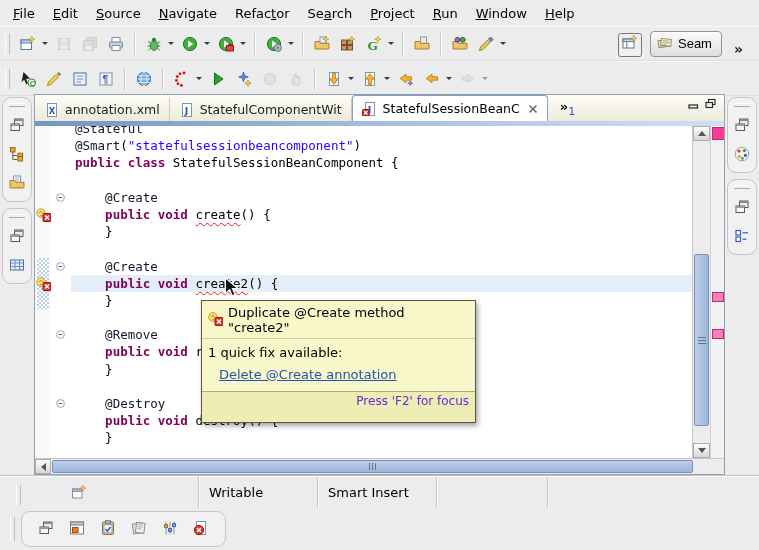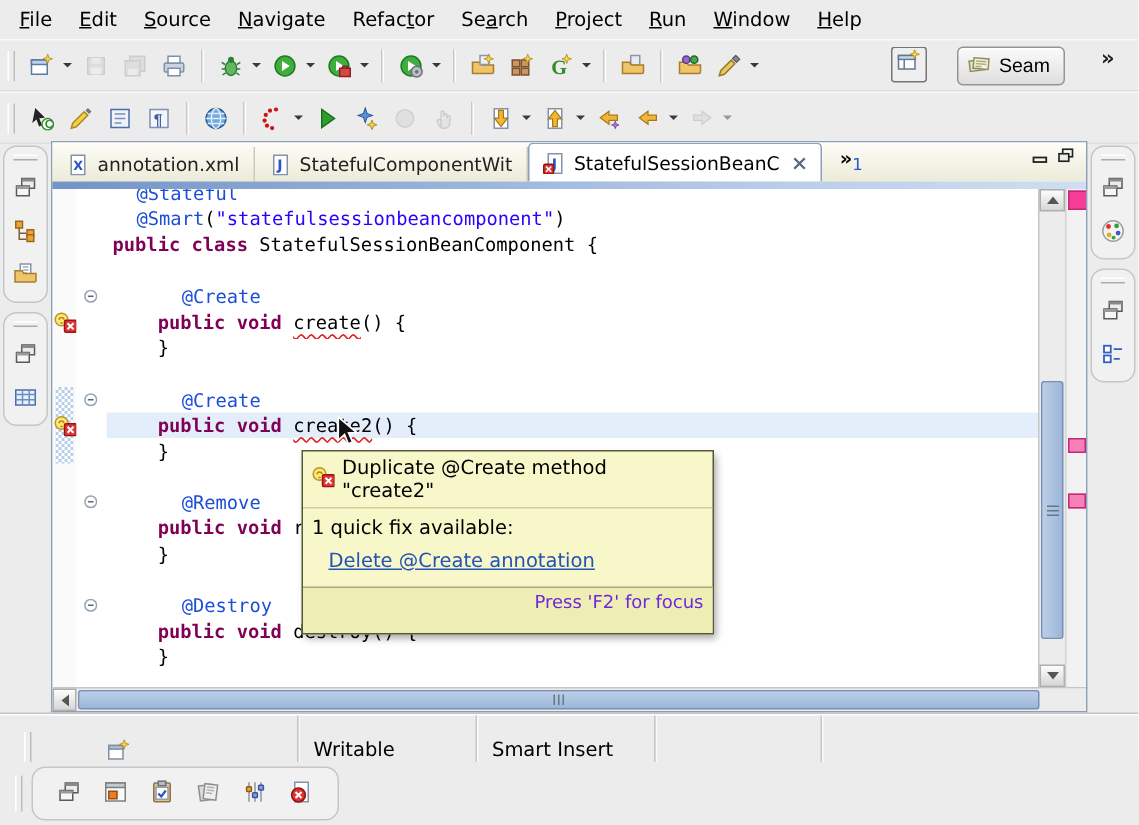--- a/index.html
+++ b/index.html
@@ -19,21 +19,21 @@
   .thandle{width:3px;height:20px;border-left:1px solid #ffffff;border-right:1px solid #bdbdbd;margin:0 5px 0 3px;}
   .tgroup{display:flex;align-items:center;}
   .gsep{width:1px;height:22px;background:#c9c9c9;border-right:1px solid #fdfdfd;margin:0 5px;}
   .tbtn{width:24px;height:24px;display:inline-flex;align-items:center;justify-content:center;
         background:transparent;border:1px solid transparent;padding:0;margin:0 1px;}
   .tbtn .ic{display:flex;}
   .tbtn.dis{opacity:.4;filter:grayscale(1);}
   .dd{width:0;height:0;border-left:3px solid transparent;border-right:3px solid transparent;
       border-top:3px solid #3a3a3a;margin:0 3px 0 1px;align-self:center;}
   .dd.dis{border-top-color:#9a9a9a;}
-  .persp-area{margin-left:auto;display:flex;align-items:flex-start;gap:20px;padding-right:12px;}
+  .persp-area{margin-left:auto;display:flex;align-items:flex-end;gap:8px;padding-right:12px;}
   .persp-open{width:24px;height:24px;display:flex;align-items:center;justify-content:center;}
   .persp-btn{display:flex;align-items:center;gap:5px;
              background:linear-gradient(#fbfbfb,#dedede);
              border:1px solid #949494;border-radius:4px;padding:3px 9px 3px 6px;
              box-shadow:inset 0 1px 0 #fff;font-size:13px;}
   .overflow{font-size:14px;font-weight:bold;color:#222;padding:0 4px;}
   
   .main{position:absolute;top:94px;left:0;width:759px;height:381px;display:flex;}
   .fvcol{width:34px;display:flex;flex-direction:column;gap:6px;padding-top:3px;align-items:center;}
   .fvstack{width:28px;background:#f1f1f1;border:1px solid #c6c6c6;border-radius:9px;
@@ -55,21 +55,21 @@
   .keyline{height:5px;background:linear-gradient(90deg,#7294c6,#b9cde9 70%,#cfdef2);}
   .content{flex:1;display:flex;position:relative;overflow:hidden;}
   .annruler{width:16px;background:#fafafa;position:relative;}
   .foldruler{width:20px;background:#ffffff;position:relative;}
   .codearea{flex:1;position:relative;overflow:hidden;min-width:0;
             font-family:"DejaVu Sans Mono","Liberation Mono",monospace;font-size:12.5px;}
   .codelines{position:absolute;top:-6px;left:0;right:0;}
   .cline{height:17.2px;line-height:17.2px;white-space:pre;padding-left:4px;}
   .cline.current{background:#e4eefb;}
   .seg-pl{color:#000;}
-  .seg-ann{color:#1d4ed8;margin-left:16px;}
+  .seg-ann{color:#0f172a;}
   .seg-kw{color:#7f0055;font-weight:bold;}
   .seg-str{color:#2a00ff;}
   .seg-err{color:#000;text-decoration:underline;text-decoration-style:wavy;
            text-decoration-color:#e02020;text-decoration-thickness:1px;text-underline-offset:2.5px;}
   .rangeind{position:absolute;left:2px;width:12px;
             background-image:conic-gradient(#b7cfe9 25%,#ffffff 0 50%,#b7cfe9 0 75%,#ffffff 0);
             background-size:4px 4px;border:0;}
   .gmark{position:absolute;left:1px;}
   .fmark{position:absolute;left:5px;background:none;border:none;padding:0;display:flex;}
   
@@ -97,21 +97,21 @@
            border:1px solid #57573b;box-shadow:2px 3px 5px rgba(0,0,0,.35);z-index:40;font-size:13px;}
   .tt-head{display:flex;align-items:center;gap:5px;padding:4px 6px 3px;border-bottom:1px solid #cdcd9e;}
   .tt-body{padding:6px 6px 0;}
   .tt-link{color:#2353b4;text-decoration:underline;display:inline-block;margin:7px 0 9px 11px;cursor:pointer;}
   .tt-foot{border-top:1px solid #a9a982;background:#eeeeb4;color:#6d28d9;text-align:right;
            padding:2px 6px 14px;font-size:12px;}
   
   .statusbar{position:absolute;top:476px;left:0;width:759px;height:31px;
              border-top:1px solid #fdfdfd;box-shadow:0 -1px 0 #c4c4c4;display:flex;align-items:stretch;}
   .sgrip{width:3px;height:20px;border-left:1px solid #fff;border-right:1px solid #bdbdbd;margin:5px 6px 0 6px;}
-  .scell{display:flex;align-items:flex-end;padding:0 10px;border-right:1px solid #c6c6c6;box-shadow:1px 0 0 #fbfbfb;}
+  .scell{display:flex;align-items:center;padding:0 10px;border-right:1px solid #c6c6c6;box-shadow:1px 0 0 #fbfbfb;}
   .scell.first{width:178px;border-right:1px solid #c6c6c6;}
   .scell.w118{width:98px;}
   .sb-icon{margin-left:44px;display:flex;}
   
   .bottombar{position:absolute;top:508px;left:0;width:759px;height:42px;display:flex;align-items:center;}
   .bgrip{width:3px;height:24px;border-left:1px solid #fff;border-right:1px solid #bdbdbd;margin:0 6px 0 10px;}
   .bbar{display:flex;align-items:center;gap:11px;background:#f1f1f1;border:1px solid #c6c6c6;
         border-radius:9px;padding:4px 14px;height:26px;}
   
   .cursor{position:absolute;left:224px;top:277px;z-index:60;pointer-events:none;}

